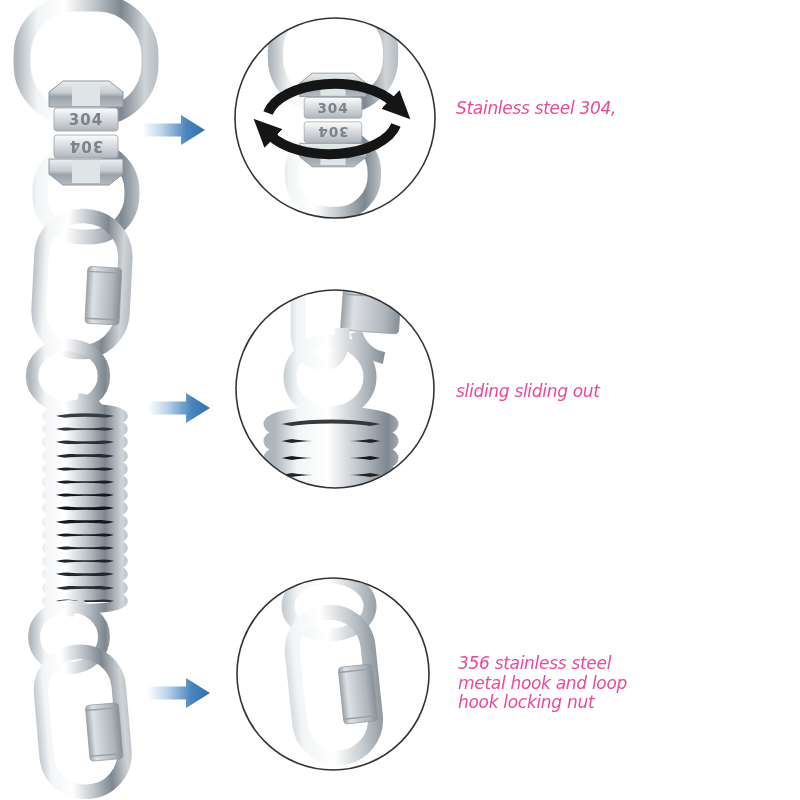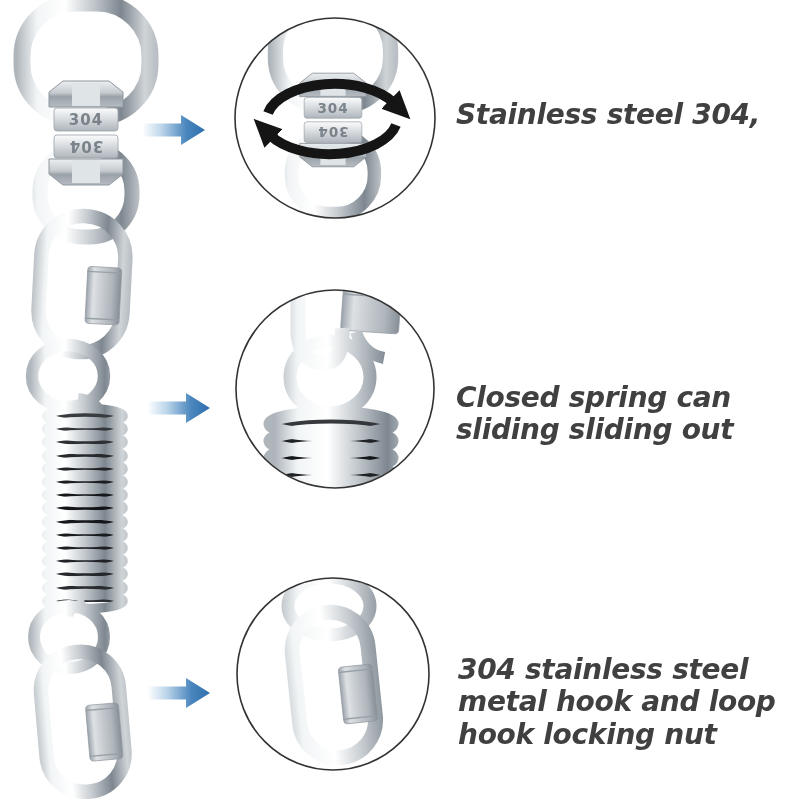--- a/index.html
+++ b/index.html
@@ -6,24 +6,24 @@
   body{
     width:800px;height:800px;position:relative;overflow:hidden;
     background:#ffffff;
     font-family:"DejaVu Sans", sans-serif;
   }
   #stage{position:absolute;left:0;top:0;}
   .caption{
     position:absolute;
     font-family:"DejaVu Sans", sans-serif;
     font-style:italic;
-    font-weight:700;
-    font-size:28px;
+    font-weight:400;
+    font-size:17px;
     line-height:1.16;
-    color:#404040;
+    color:#ec4899;
     letter-spacing:-0.3px;
     white-space:nowrap;
   }
   #cap1{left:456px;top:99px;}
   #cap2{left:456px;top:382px;}
   #cap3{left:458px;top:654px;}
 </style>
 </head>
 <body>
 
@@ -217,21 +217,20 @@
   <path fill="url(#arrowG)" d="M143,123.5 L181,123.5 L181,115 L205,130 L181,145 L181,136.5 L143,136.5 Z"></path>
   <path fill="url(#arrowG)" d="M148,401.5 L186,401.5 L186,393 L210,408 L186,423 L186,414.5 L148,414.5 Z"></path>
   <path fill="url(#arrowG)" d="M148,686.5 L186,686.5 L186,678 L210,693 L186,708 L186,699.5 L148,699.5 Z"></path>
 </svg>
 
 <div class="caption" id="cap1">
   <div>Stainless steel 304,</div>
 </div>
 
 <div class="caption" id="cap2">
-  <div>Closed spring can</div>
   <div>sliding sliding out</div>
 </div>
 
 <div class="caption" id="cap3">
-  <div>304 stainless steel</div>
+  <div>356 stainless steel</div>
   <div>metal hook and loop</div>
   <div>hook locking nut</div>
 </div>
 
 </body></html>

